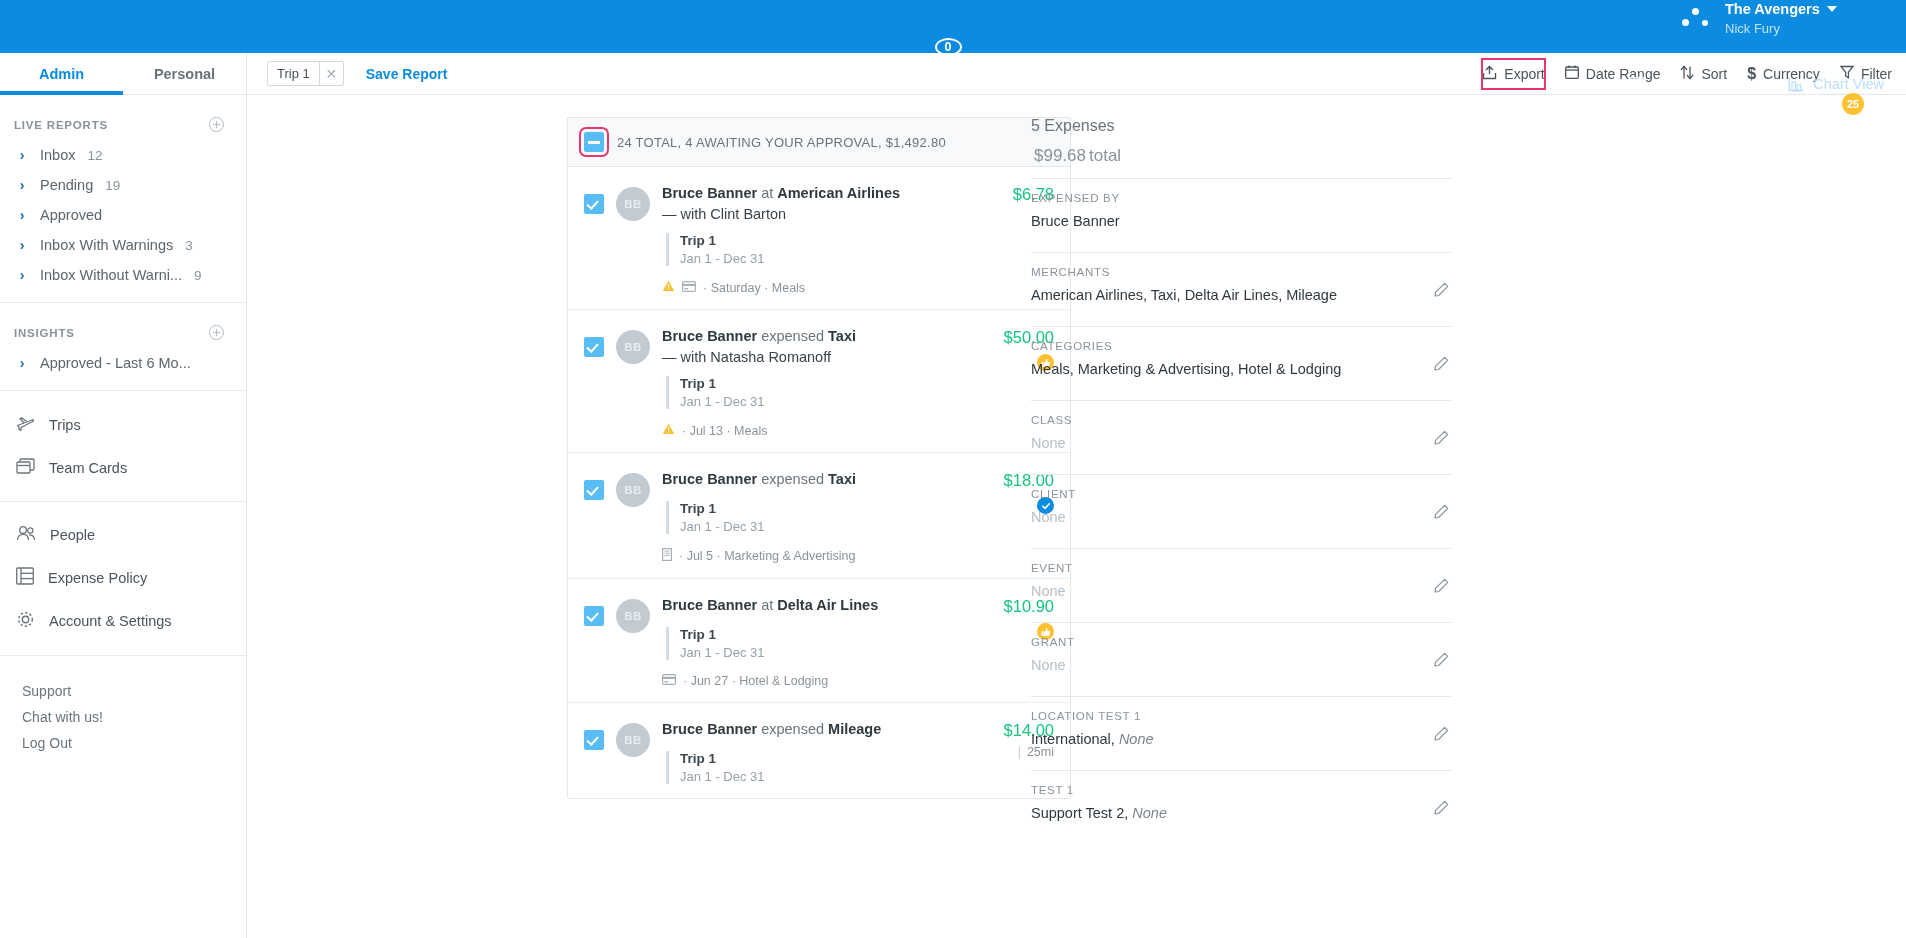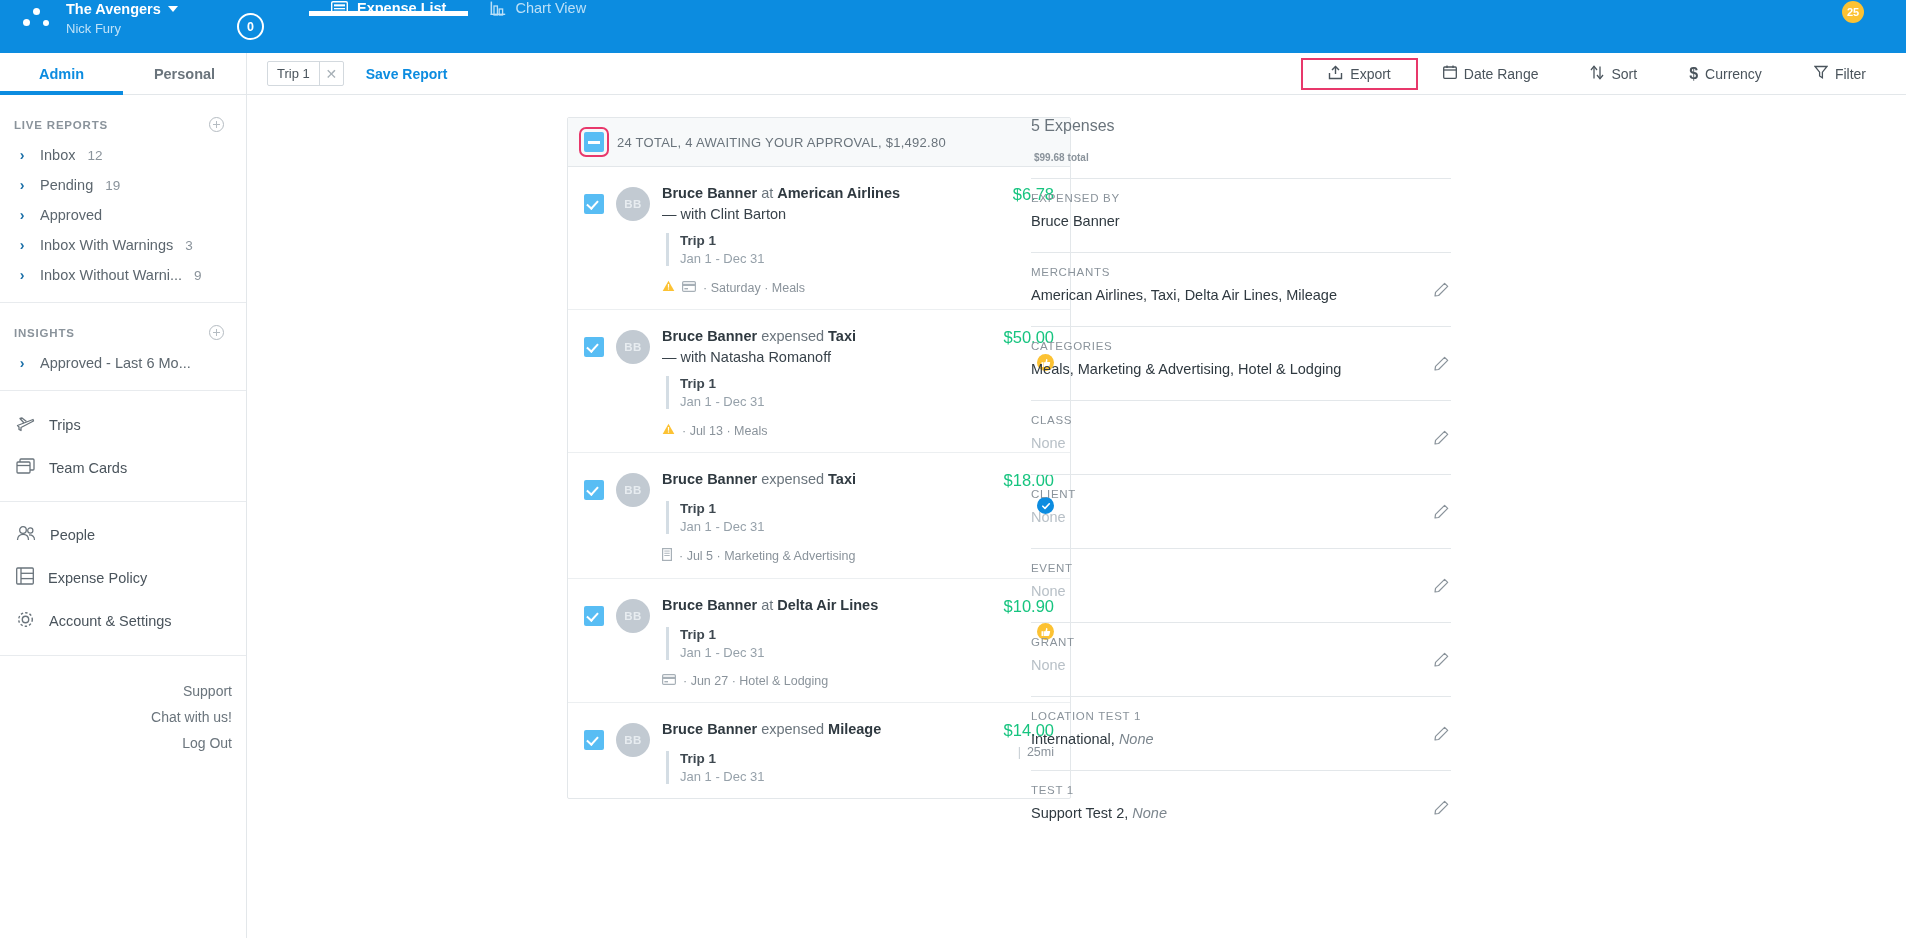--- a/index.html
+++ b/index.html
@@ -6,22 +6,23 @@
   html, body {
     width: 1906px; height: 938px;
     font-family: "Liberation Sans", sans-serif;
     background: #ffffff;
     overflow: hidden;
     -webkit-font-smoothing: antialiased;
   }
 
   
   .topbar {
-    height: 53px; background: #0c8ce0; display: flex; align-items: flex-start;
+    height: 53px; background: #0c8ce0; display: flex; align-items: flex-end;
     position: relative;
+    flex-direction: column;
   }
   .brand {
     width: 247px; display: flex; align-items: center; padding-left: 22px; gap: 14px;
   }
   .logo-dots { width: 30px; height: 26px; position: relative; flex: 0 0 auto; }
   .logo-dots i { position: absolute; background: #fff; border-radius: 50%; display: block; }
   .logo-dots i:nth-child(1) { width: 7px; height: 7px; left: 11px; top: 2px; }
   .logo-dots i:nth-child(2) { width: 7px; height: 7px; left: 1px; top: 13px; }
   .logo-dots i:nth-child(3) { width: 6px; height: 6px; left: 21px; top: 14px; }
   .brand-text { line-height: 1.25; }
@@ -88,22 +89,22 @@
   }
   .chip .cl { display: flex; align-items: center; padding: 0 9px; color: #4a545c; }
   .chip .cx {
     width: 24px; display: flex; align-items: center; justify-content: center;
     border-left: 1px solid #d3d9de; color: #a7b0b7; font-size: 14px; cursor: pointer;
   }
   .save-report { color: #0c8ce0; font-size: 14px; font-weight: 600; margin-left: 22px; cursor: pointer; }
 
   .tools { margin-left: auto; display: flex; align-items: center; gap: 0; }
   .tool {
-    display: flex; align-items: center; gap: 7px; padding: 6px 26px;
-    font-size: 14px; color: #4a545c; cursor: pointer;
+    display: flex; align-items: center; gap: 7px; padding: 6px 0;
+    font-size: 14px; color: #4a545c; cursor: pointer; margin-left: 20px;
   }
   .tool.highlight { outline: 2.5px solid #e8386b; outline-offset: -1px; }
 
   
   .body { display: flex; height: 843px; }
 
   
   .sidebar { width: 247px; border-right: 1px solid #e3e7ea; background: #fff; padding-top: 12px; flex: 0 0 auto; }
   .sb-head {
     display: flex; align-items: center; justify-content: space-between;
@@ -124,21 +125,21 @@
   }
   .sb-item .lbl { white-space: nowrap; overflow: hidden; text-overflow: ellipsis; }
   .sb-item .cnt { color: #8a939b; font-size: 13.5px; margin-left: 2px; flex: 0 0 auto; }
   .sb-sep { height: 1px; background: #e8ebee; margin: 12px 0; }
 
   .sb-nav {
     display: flex; align-items: center; gap: 14px; padding: 11px 14px 11px 16px;
     font-size: 14.5px; color: #4a545c; cursor: pointer;
   }
   .sb-nav svg { flex: 0 0 auto; }
-  .sb-foot { padding: 10px 14px 0 16px; text-align: right; }
+  .sb-foot { padding: 10px 14px 0 22px; }
   .sb-foot a { display: block; font-size: 14px; color: #6a747c; padding: 5px 0; text-decoration: none; cursor: pointer; }
 
   
   .main { flex: 1; display: flex; background: #fff; min-width: 0; }
   .list-col { width: 760px; padding: 22px 24px 0 320px; flex: 0 0 auto; }
   .list-wrap { border: 1px solid #e3e7ea; border-radius: 2px; background: #fff; width: 504px; }
 
   .list-head {
     display: flex; align-items: center; gap: 13px; padding: 14px 16px;
     background: #f7f9fa; border-bottom: 1px solid #e3e7ea;
@@ -184,21 +185,21 @@
   .exp-miles .bar { color: #c6ced4; margin-right: 6px; }
   .badge-r { width: 17px; height: 17px; border-radius: 50%; display: inline-flex; align-items: center; justify-content: center; margin-top: 7px; }
   .badge-r.thumb { background: #fcc233; }
   .badge-r.chk { background: #0c8ce0; }
 
   
   .detail-col { flex: 1; padding: 22px 30px 0 24px; min-width: 0; }
   .detail-inner { max-width: 420px; }
   .det-count { font-size: 16px; color: #6a747c; }
   .det-total { margin-top: 8px; font-size: 20px; color: #16c47f; font-weight: 600; }
-  .det-total span { font-size: 10px; color: #8a939b; font-weight: 700; margin-left: 3px; }
+  .det-total span { font-size: 17px; color: #8a939b; font-weight: 400; margin-left: 3px; }
   .det-field { border-top: 1px solid #e3e7ea; padding: 13px 0 11px 0; position: relative; margin-top: 12px; }
   .det-field:first-of-type { margin-top: 20px; }
   .det-label { font-size: 11.5px; color: #8a939b; letter-spacing: .06em; font-weight: 400; }
   .det-value { font-size: 14.5px; color: #2f3940; margin-top: 9px; padding-right: 30px; }
   .det-value.none { color: #b8c0c7; }
   .det-value i { font-style: italic; color: #7b858d; }
   .pencil { position: absolute; right: 2px; bottom: 13px; cursor: pointer; }
 </style>
 </head>
 <body>

